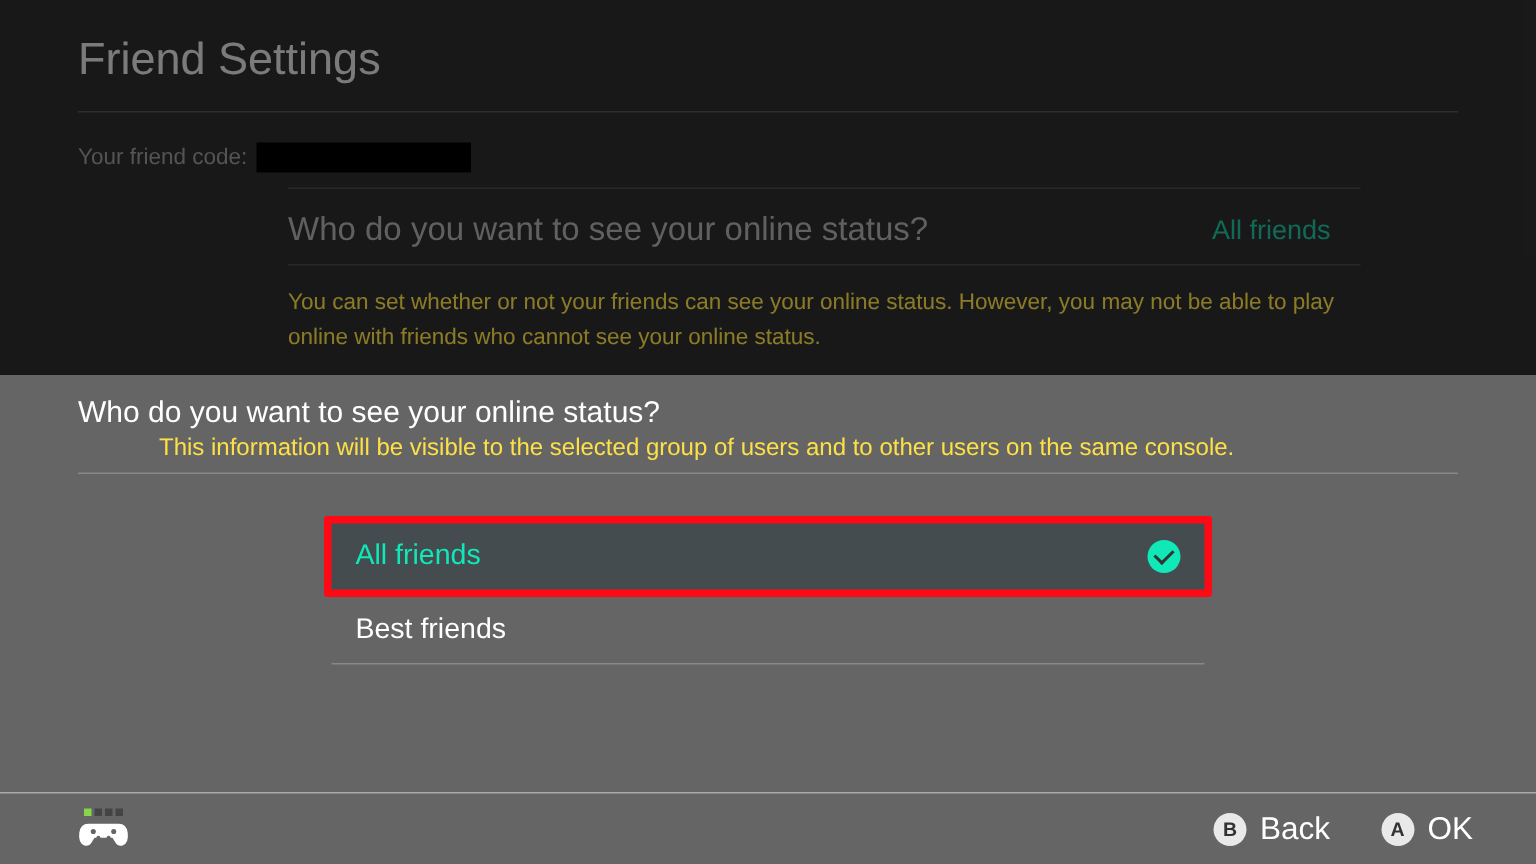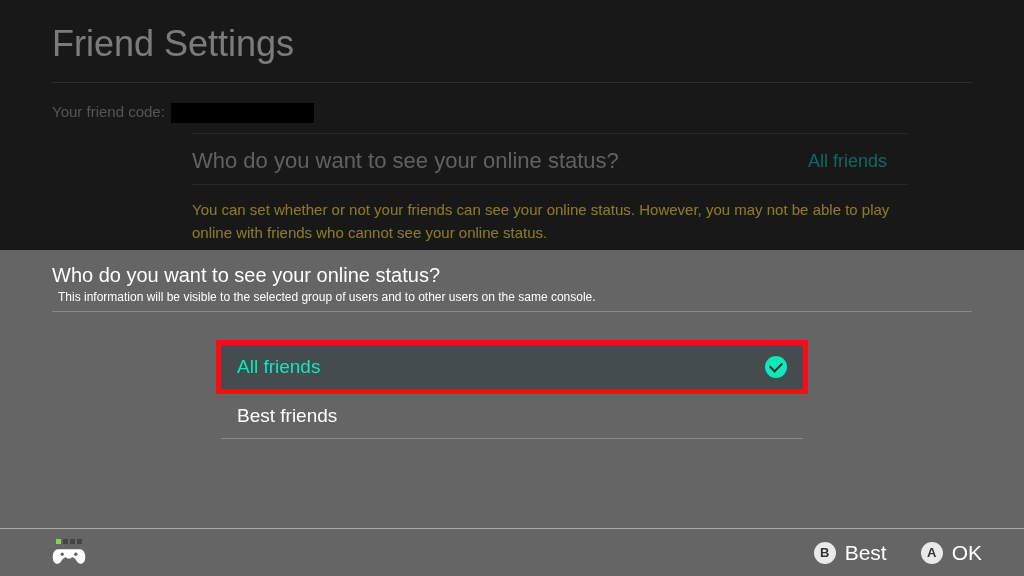--- a/index.html
+++ b/index.html
@@ -22,21 +22,21 @@
       position: absolute;
       top: 0;
       left: 0;
       width: 100%;
       height: 250px;
       background: #2d2d2d;
       padding: 0 52px;
     }
     .page-title {
       color: #e0e0e0;
-      font-size: 36px;
+      font-size: 30px;
       font-weight: 300;
       padding: 23px 0 17px 0;
     }
     .title-divider {
       border: none;
       border-top: 1px solid #555;
       margin-bottom: 20px;
     }
     .friend-code-row {
       padding-right: 50px;
@@ -106,24 +106,25 @@
     }
     .dialog-header {
       padding: 14px 52px 7px 52px;
     }
     .dialog-title {
       color: #fff;
       font-size: 20px;
       font-weight: 300;
     }
     .dialog-subtitle {
-      color: #ffffff;
-      font-size: 12px;
+      color: #fde047;
+      font-size: 16px;
       margin-top: 3px;
       padding-left: 6px;
+      margin-left: 48px;
     }
     .dialog-divider {
       border: none;
       border-top: 1px solid #888;
       margin: 0 52px;
     }
     .options {
       margin: 28px auto 0;
       width: 582px;
     }
@@ -285,20 +286,20 @@
         <circle cx="12" cy="9" r="2" fill="#656565"></circle>
         <circle cx="28" cy="9" r="2" fill="#656565"></circle>
         <circle cx="16" cy="14" r="1.6" fill="#656565"></circle>
         <circle cx="24" cy="14" r="1.6" fill="#656565"></circle>
       </svg>
     </div>
   </div>
   <div class="actions">
     <div class="action">
       <span class="btn-circle">B</span>
-      <span>Best</span>
+      <span>Back</span>
     </div>
     <div class="action">
       <span class="btn-circle">A</span>
       <span>OK</span>
     </div>
   </div>
 </div>
 
 </body></html>

